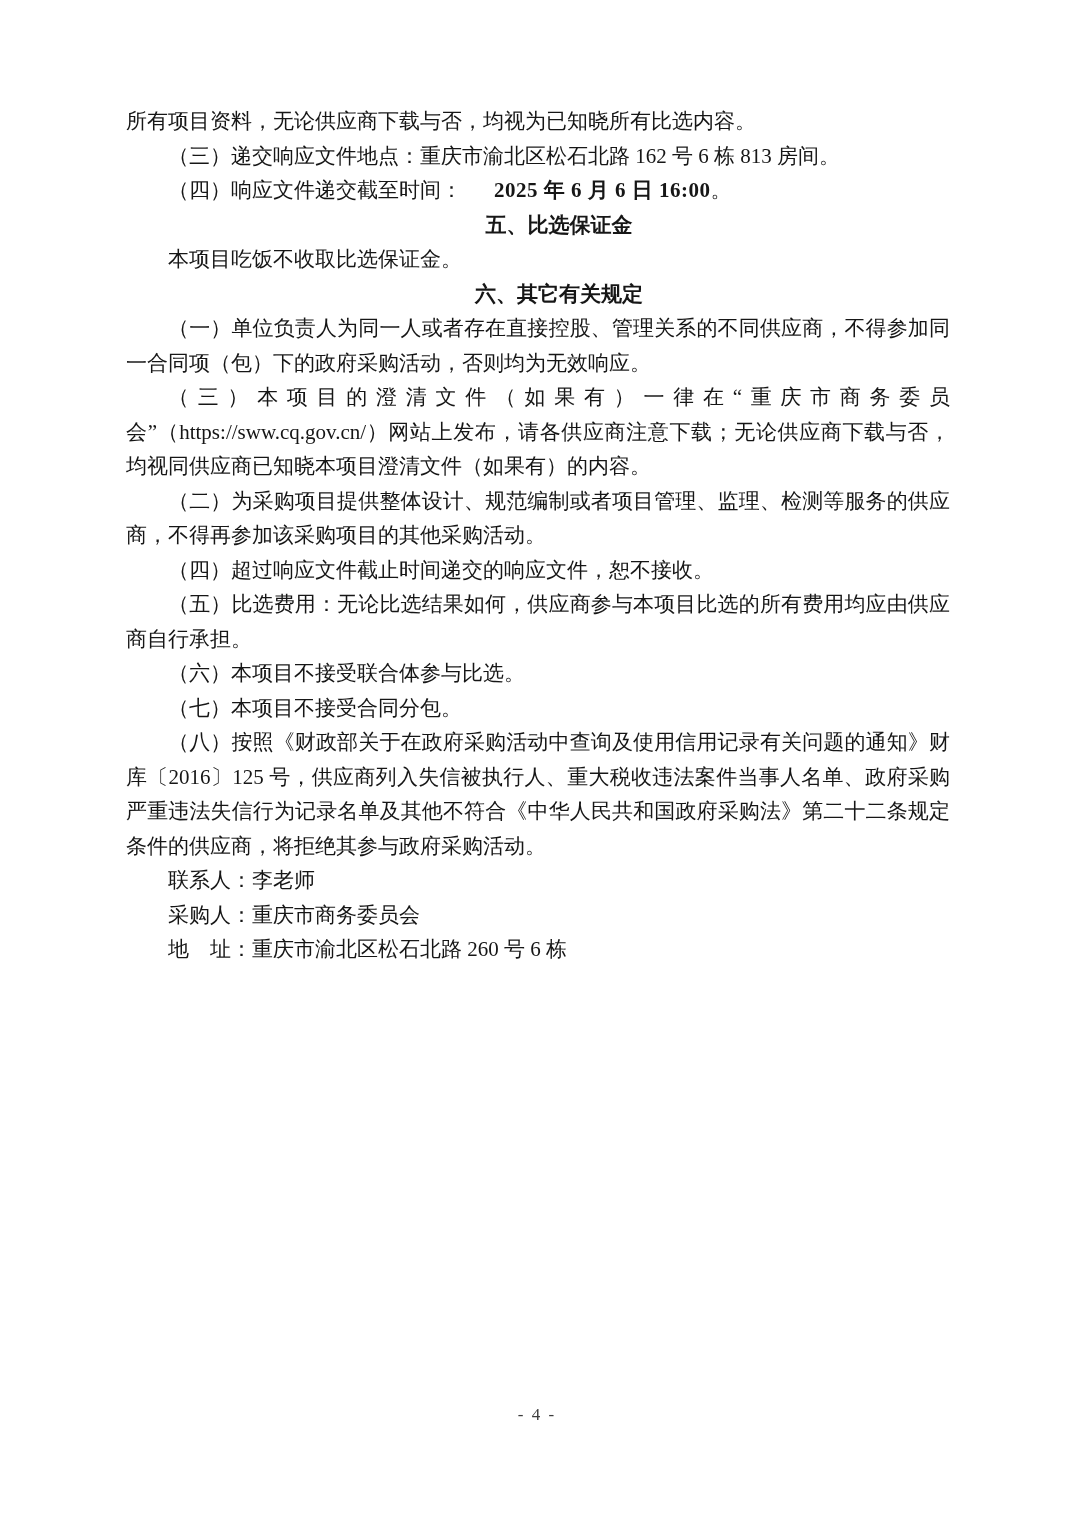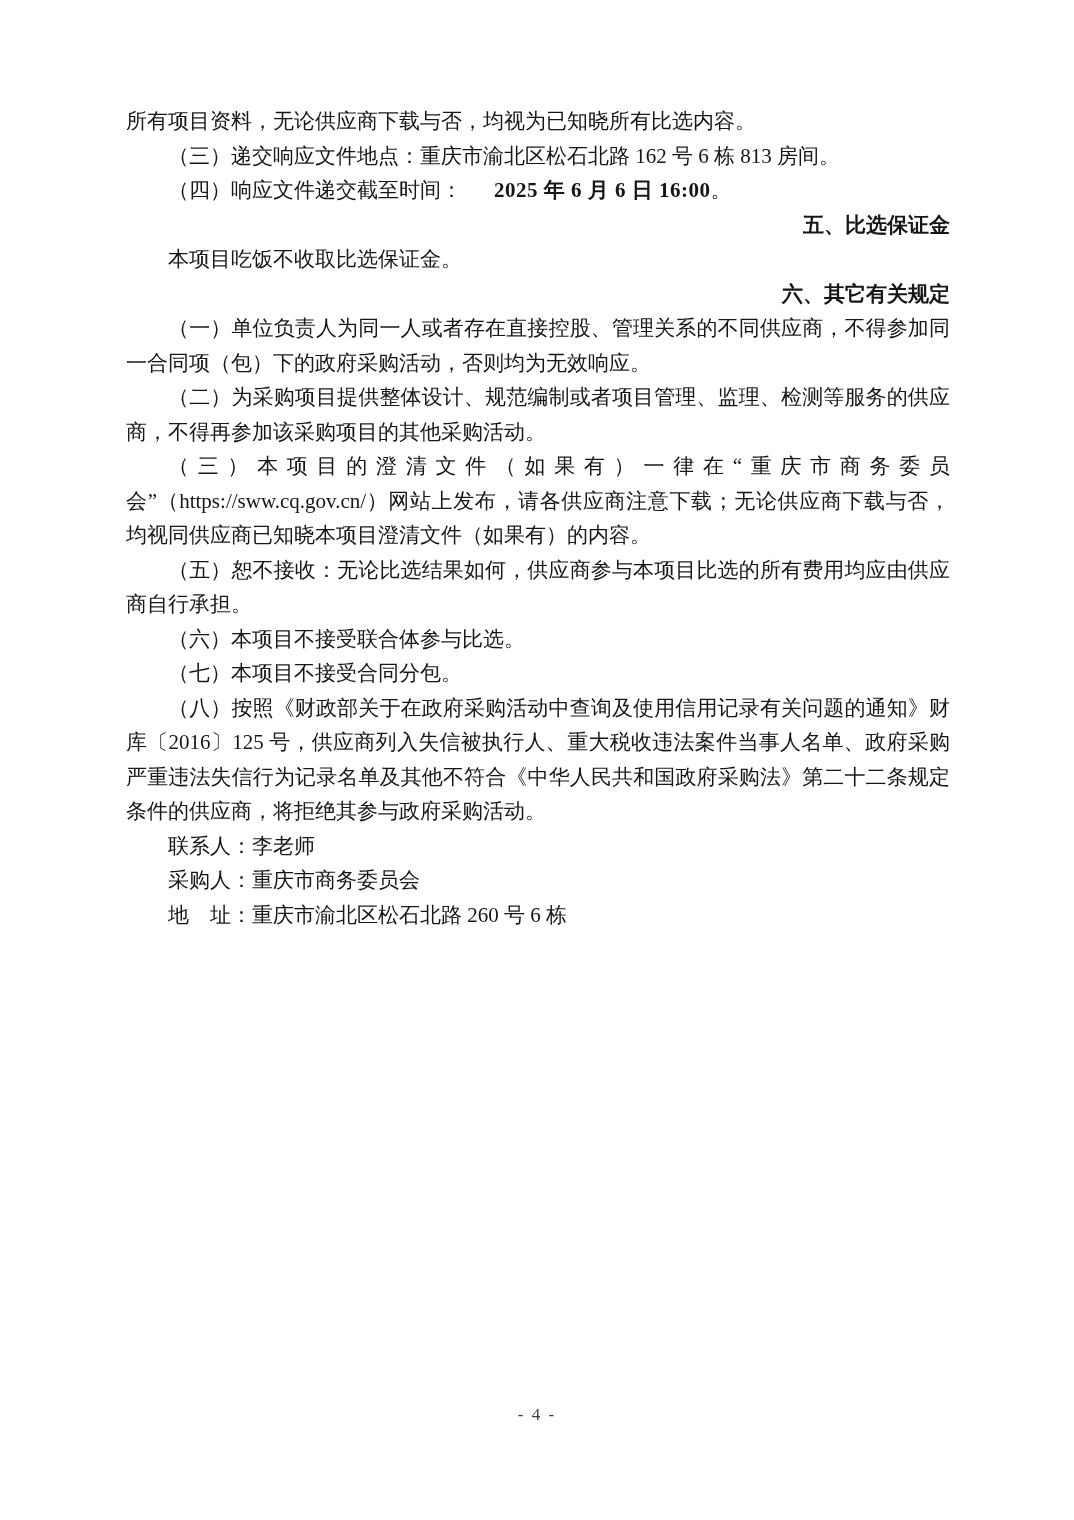--- a/index.html
+++ b/index.html
@@ -35,21 +35,21 @@
   }
   .indent {
     text-indent: 2em;
   }
   .no-indent {
     text-indent: 0;
   }
   h2.sec-heading {
     font-weight: 700;
     text-indent: 2em;
-    text-align: right;
+    text-align: center;
   }
   .bold-seg {
     font-weight: 700;
     letter-spacing: 0.5px;
     margin-left: 32px;
   }
   .footer {
     position: absolute;
     left: 0;
     top: 1405px;
@@ -74,23 +74,24 @@
       <span>（四）响应文件递交截至时间：</span><span class="bold-seg">2025 年 6 月 6 日 16:00</span><span>。</span>
     </p>
 
     <h2 class="sec-heading">五、比选保证金</h2>
 
     <p class="indent">本项目吃饭不收取比选保证金。</p>
 
     <h2 class="sec-heading">六、其它有关规定</h2>
 
     <p class="indent">（一）单位负责人为同一人或者存在直接控股、管理关系的不同供应商，不得参加同一合同项（包）下的政府采购活动，否则均为无效响应。</p>
+    <p class="indent">（三）本项目的澄清文件（如果有）一律在“重庆市商务委员会”（https://sww.cq.gov.cn/）网站上发布，请各供应商注意下载；无论供应商下载与否，均视同供应商已知晓本项目澄清文件（如果有）的内容。</p>
     <p class="indent">（二）为采购项目提供整体设计、规范编制或者项目管理、监理、检测等服务的供应商，不得再参加该采购项目的其他采购活动。</p>
-    <p class="indent">（三）本项目的澄清文件（如果有）一律在“重庆市商务委员会”（https://sww.cq.gov.cn/）网站上发布，请各供应商注意下载；无论供应商下载与否，均视同供应商已知晓本项目澄清文件（如果有）的内容。</p>
-    <p class="indent">（五）恕不接收：无论比选结果如何，供应商参与本项目比选的所有费用均应由供应商自行承担。</p>
+    <p class="indent">（四）超过响应文件截止时间递交的响应文件，恕不接收。</p>
+    <p class="indent">（五）比选费用：无论比选结果如何，供应商参与本项目比选的所有费用均应由供应商自行承担。</p>
     <p class="indent">（六）本项目不接受联合体参与比选。</p>
     <p class="indent">（七）本项目不接受合同分包。</p>
     <p class="indent">（八）按照《财政部关于在政府采购活动中查询及使用信用记录有关问题的通知》财库〔2016〕125 号，供应商列入失信被执行人、重大税收违法案件当事人名单、政府采购严重违法失信行为记录名单及其他不符合《中华人民共和国政府采购法》第二十二条规定条件的供应商，将拒绝其参与政府采购活动。</p>
 
 
     <p class="indent">联系人：李老师</p>
     <p class="indent">采购人：重庆市商务委员会</p>
     <p class="indent">地　址：重庆市渝北区松石北路 260 号 6 栋</p>
 
   </div>

